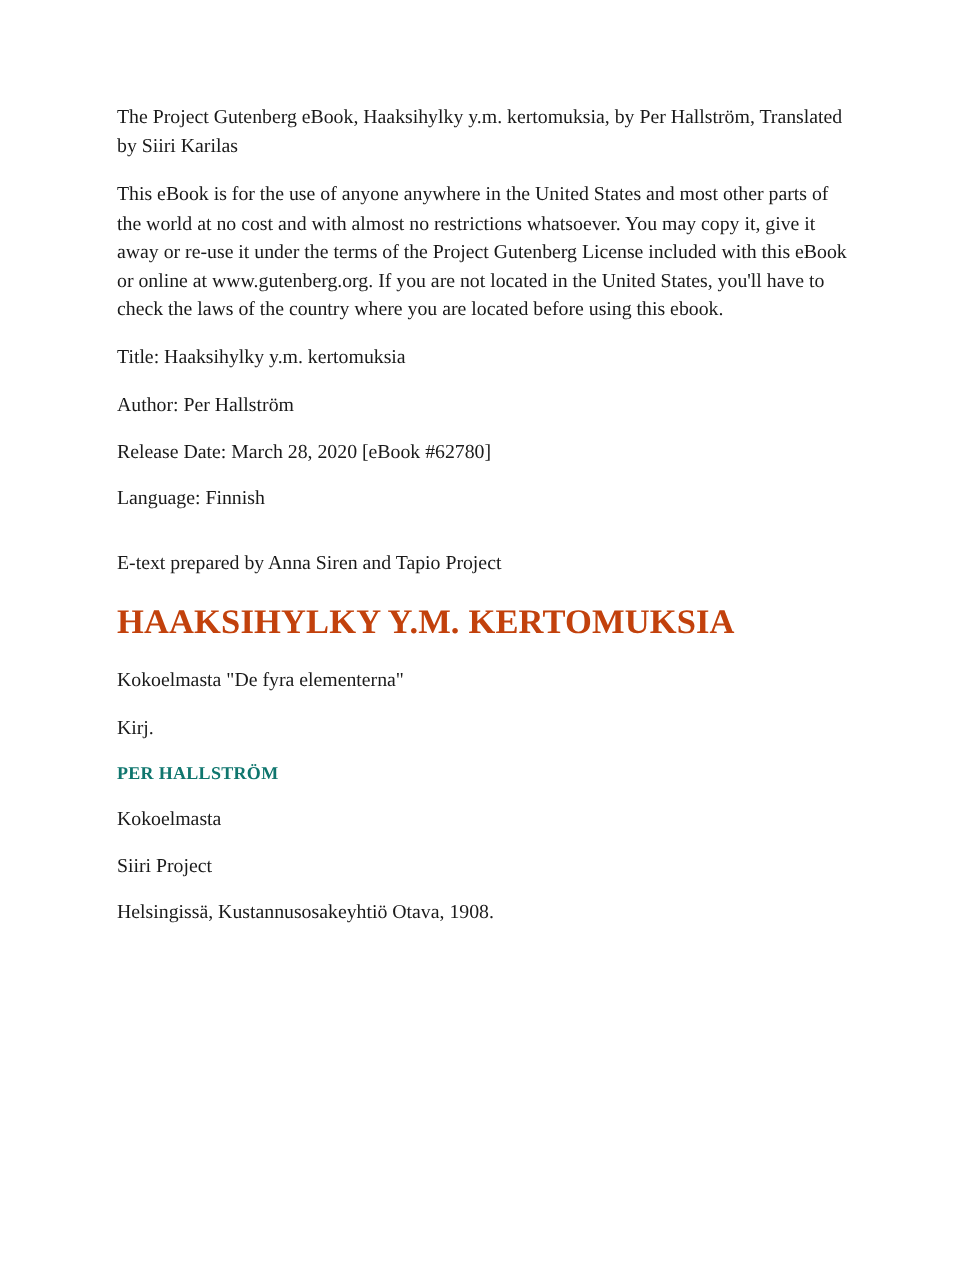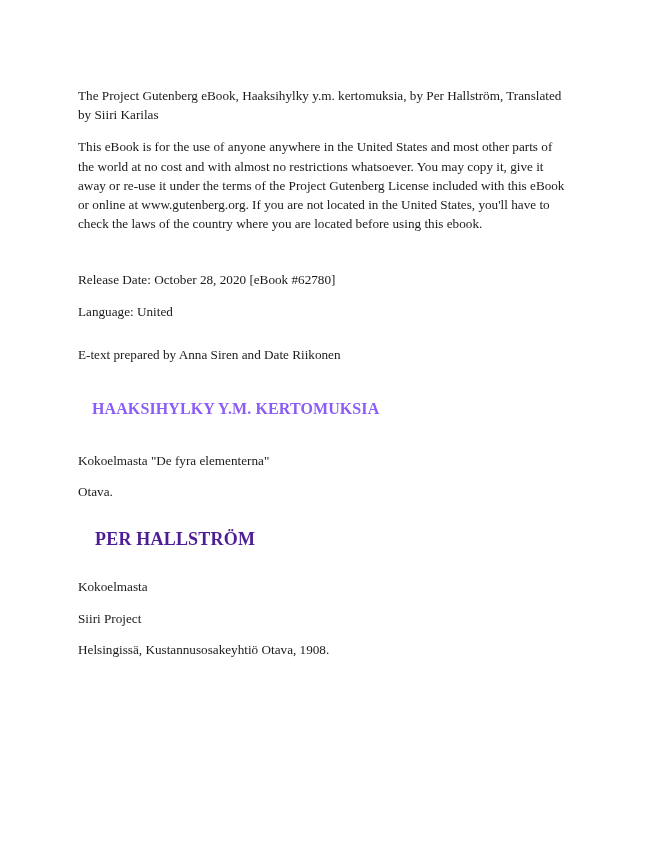--- a/index.html
+++ b/index.html
@@ -12,94 +12,96 @@
     height: 841px;
     position: relative;
     overflow: hidden;
     font-family: "Liberation Serif", "DejaVu Serif", serif;
     color: #000000;
     -webkit-font-smoothing: none;
   }
   .page {
     position: absolute;
     left: 78px;
-    top: 86px;
+    top: 68px;
     width: 492px;
   }
   p.block {
     margin: 0 0 0 0;
     font-size: 13.2px;
     line-height: 19.2px;
     text-align: left;
     color: #1a1a1a;
   }
   .gap-para { height: 13px; }
   .gap-small { height: 12px; }
   .gap-heading-before { height: 20px; }
   .gap-heading-after { height: 17px; }
   h1.doc-title {
-    margin: 14px;
-    font-size: 16px;
+    margin: 0;
+    font-size: 23px;
     line-height: 22px;
     font-weight: bold;
     letter-spacing: 0.1px;
-    color: #8b5cf6;
+    color: #c2410c;
   }
   p.author-line {
-    margin: 17px;
-    font-size: 18px;
+    margin: 0;
+    font-size: 12px;
     line-height: 18px;
     font-weight: bold;
     letter-spacing: 0.2px;
-    color: #4c1d95;
+    color: #0f766e;
   }
 </style>
 </head>
 <body>
 
 <div class="page">
 
   <p class="block">The Project Gutenberg eBook, Haaksihylky y.m. kertomuksia, by Per Hallström, Translated by Siiri Karilas</p>
 
   <div class="gap-para"></div>
 
   <p class="block">This eBook is for the use of anyone anywhere in the United States and most other parts of the world at no cost and with almost no restrictions whatsoever. You may copy it, give it away or re-use it under the terms of the Project Gutenberg License included with this eBook or online at www.gutenberg.org. If you are not located in the United States, you'll have to check the laws of the country where you are located before using this ebook.</p>
 
   <div class="gap-para"></div>
 
+  <p class="block">Title: Haaksihylky y.m. kertomuksia</p>
+
+  <div class="gap-small"></div>
+
+  <p class="block">Author: Per Hallström</p>
+
+  <div class="gap-small"></div>
+
+  <p class="block">Release Date: March 28, 2020 [eBook #62780]</p>
+
+  <div class="gap-small"></div>
+
+  <p class="block">Language: Finnish</p>
 
   <div class="gap-small"></div>
 
 
   <div class="gap-small"></div>
 
-  <p class="block">Release Date: October 28, 2020 [eBook #62780]</p>
-
-  <div class="gap-small"></div>
-
-  <p class="block">Language: United</p>
-
-  <div class="gap-small"></div>
-
-
-  <div class="gap-small"></div>
-
-  <p class="block">E-text prepared by Anna Siren and Date Riikonen</p>
+  <p class="block">E-text prepared by Anna Siren and Tapio Project</p>
 
   <div class="gap-heading-before"></div>
 
   <h1 class="doc-title">HAAKSIHYLKY Y.M. KERTOMUKSIA</h1>
 
   <div class="gap-heading-after"></div>
 
   <p class="block">Kokoelmasta "De fyra elementerna"</p>
 
   <div class="gap-small"></div>
 
-  <p class="block">Otava.</p>
+  <p class="block">Kirj.</p>
 
   <div class="gap-small"></div>
 
   <p class="author-line">PER HALLSTRÖM</p>
 
   <div class="gap-small"></div>
 
   <p class="block">Kokoelmasta</p>
 
   <div class="gap-small"></div>

